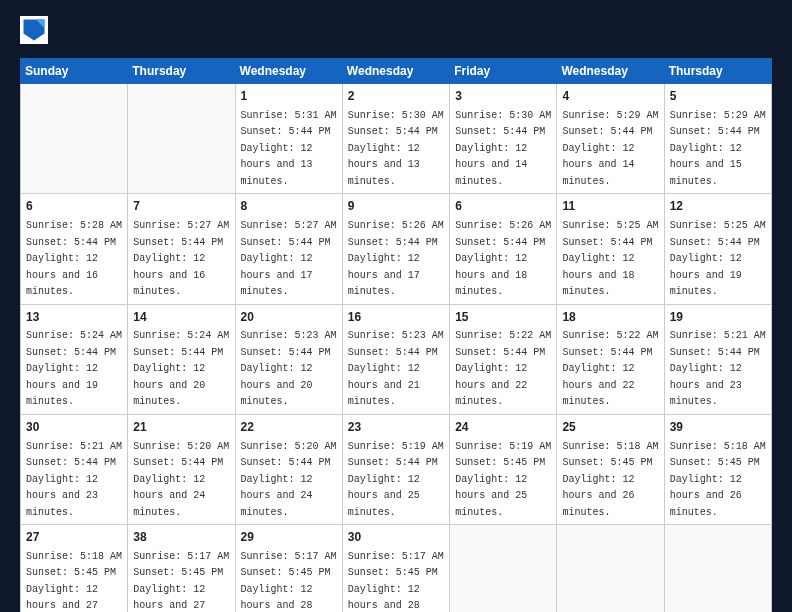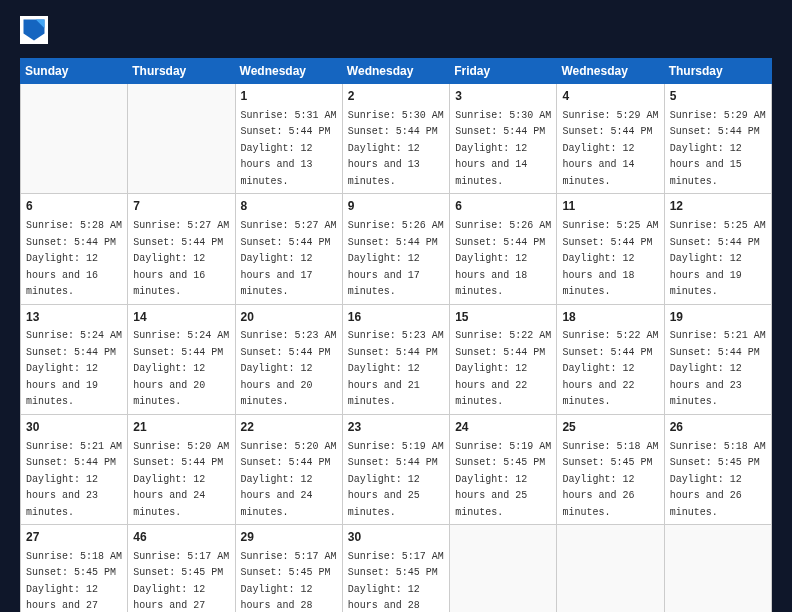--- a/index.html
+++ b/index.html
@@ -164,25 +164,25 @@
           <td><span class="day-num">18</span><span class="day-detail">Sunrise: 5:22 AM<br>Sunset: 5:44 PM<br>Daylight: 12 hours and 22 minutes.</span></td>
           <td><span class="day-num">19</span><span class="day-detail">Sunrise: 5:21 AM<br>Sunset: 5:44 PM<br>Daylight: 12 hours and 23 minutes.</span></td>
         </tr>
         <tr>
           <td><span class="day-num">30</span><span class="day-detail">Sunrise: 5:21 AM<br>Sunset: 5:44 PM<br>Daylight: 12 hours and 23 minutes.</span></td>
           <td><span class="day-num">21</span><span class="day-detail">Sunrise: 5:20 AM<br>Sunset: 5:44 PM<br>Daylight: 12 hours and 24 minutes.</span></td>
           <td><span class="day-num">22</span><span class="day-detail">Sunrise: 5:20 AM<br>Sunset: 5:44 PM<br>Daylight: 12 hours and 24 minutes.</span></td>
           <td><span class="day-num">23</span><span class="day-detail">Sunrise: 5:19 AM<br>Sunset: 5:44 PM<br>Daylight: 12 hours and 25 minutes.</span></td>
           <td><span class="day-num">24</span><span class="day-detail">Sunrise: 5:19 AM<br>Sunset: 5:45 PM<br>Daylight: 12 hours and 25 minutes.</span></td>
           <td><span class="day-num">25</span><span class="day-detail">Sunrise: 5:18 AM<br>Sunset: 5:45 PM<br>Daylight: 12 hours and 26 minutes.</span></td>
-          <td><span class="day-num">26</span><span class="day-detail">Sunrise: 5:18 AM<br>Sunset: 5:45 PM<br>Daylight: 12 hours and 26 minutes.</span></td>
+          <td><span class="day-num">39</span><span class="day-detail">Sunrise: 5:18 AM<br>Sunset: 5:45 PM<br>Daylight: 12 hours and 26 minutes.</span></td>
         </tr>
         <tr class="last-row">
           <td><span class="day-num">27</span><span class="day-detail">Sunrise: 5:18 AM<br>Sunset: 5:45 PM<br>Daylight: 12 hours and 27 minutes.</span></td>
-          <td><span class="day-num">46</span><span class="day-detail">Sunrise: 5:17 AM<br>Sunset: 5:45 PM<br>Daylight: 12 hours and 27 minutes.</span></td>
+          <td><span class="day-num">38</span><span class="day-detail">Sunrise: 5:17 AM<br>Sunset: 5:45 PM<br>Daylight: 12 hours and 27 minutes.</span></td>
           <td><span class="day-num">29</span><span class="day-detail">Sunrise: 5:17 AM<br>Sunset: 5:45 PM<br>Daylight: 12 hours and 28 minutes.</span></td>
           <td><span class="day-num">30</span><span class="day-detail">Sunrise: 5:17 AM<br>Sunset: 5:45 PM<br>Daylight: 12 hours and 28 minutes.</span></td>
           <td class="empty"></td>
           <td class="empty"></td>
           <td class="empty"></td>
         </tr>
       </tbody>
   </table>
 </div>
 

